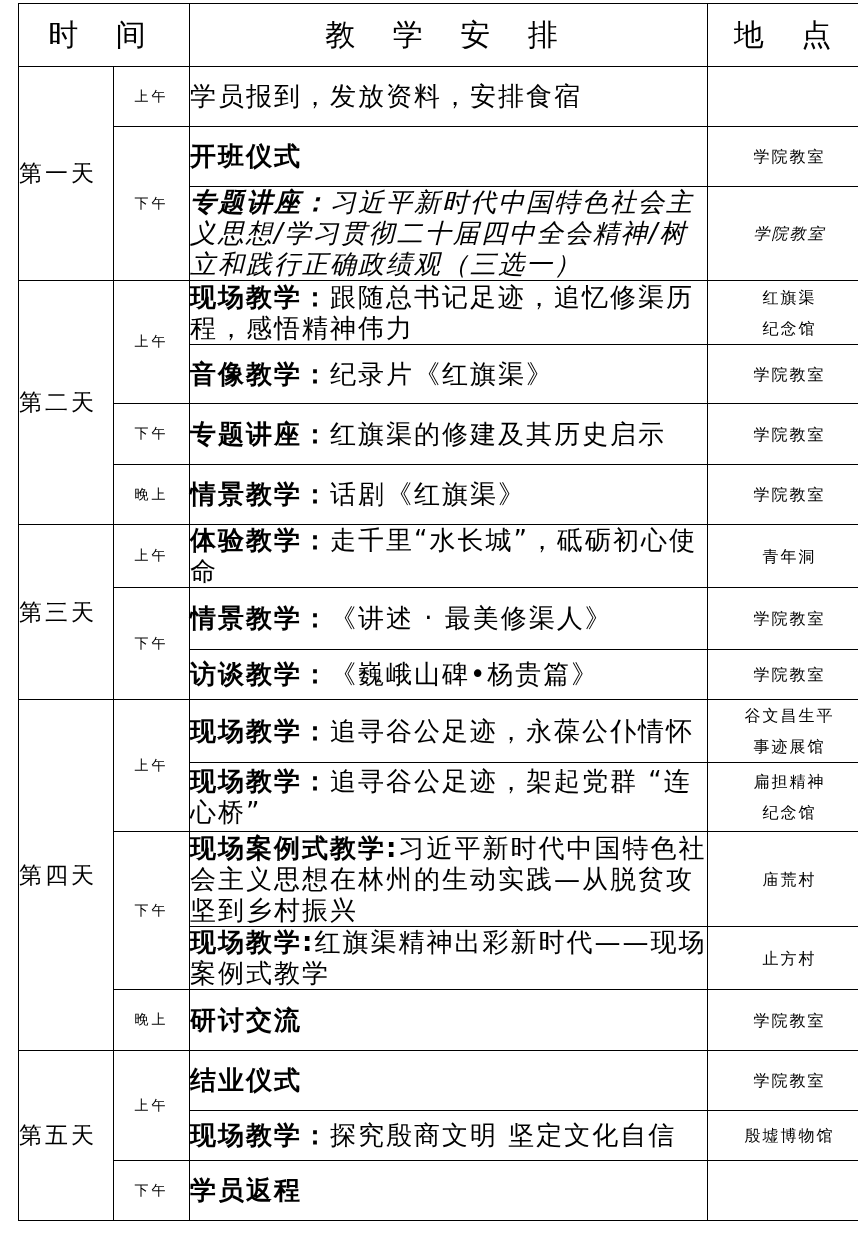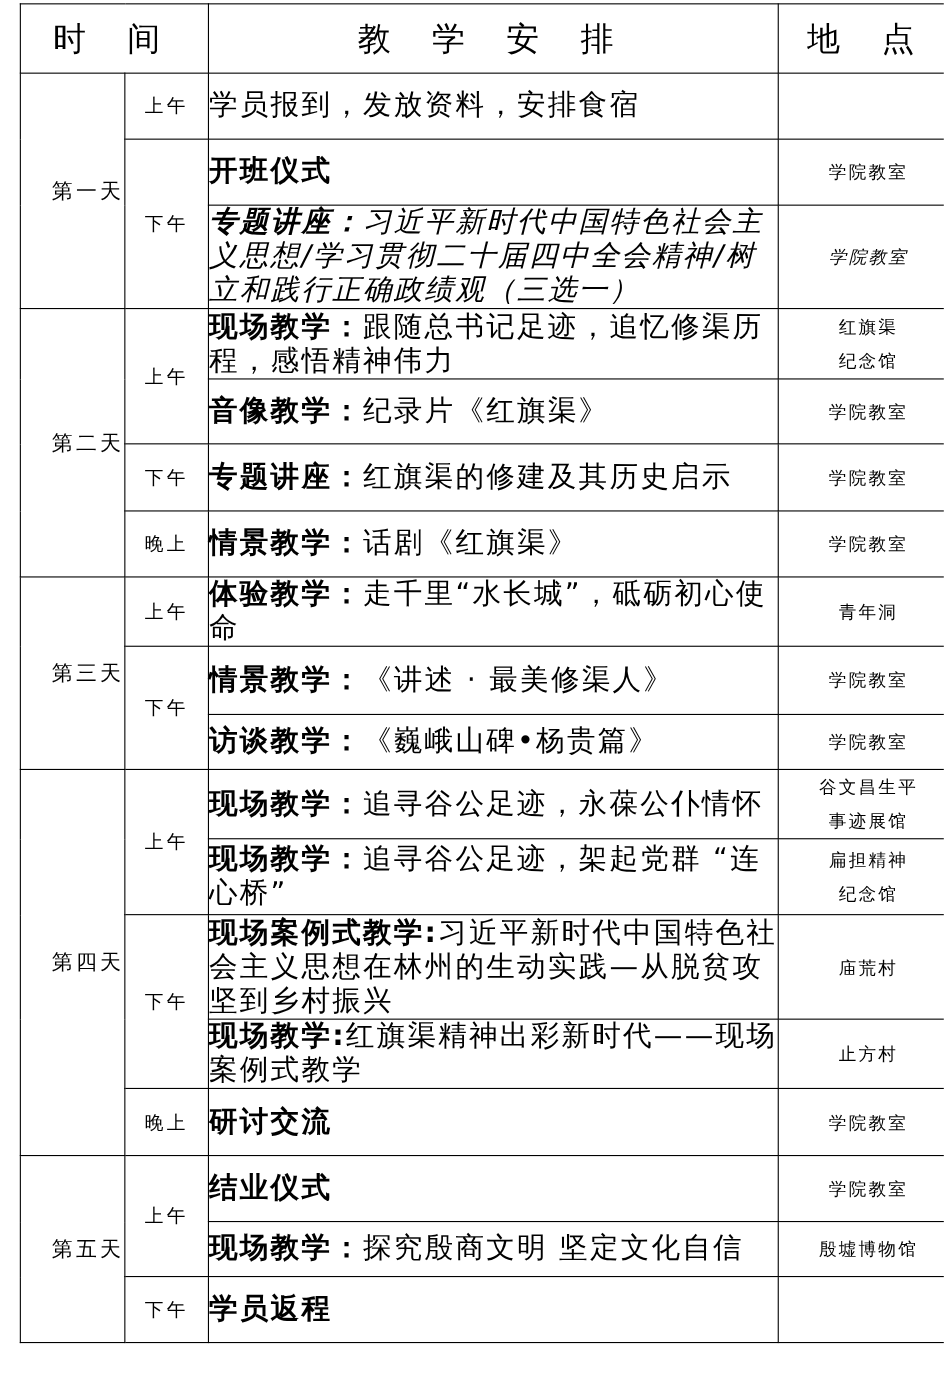--- a/index.html
+++ b/index.html
@@ -2,22 +2,22 @@
 <html><head>
 <meta charset="utf-8">
 <style>
   html, body { margin: 0; padding: 0; background: #ffffff; }
   body { width: 858px; height: 1248px; position: relative; overflow: hidden;
          font-family: "DejaVu Sans", "Liberation Sans", sans-serif; color: #000; }
   table.schedule { position: absolute; left: 18px; top: 3px; width: 853px;
          border-collapse: collapse; table-layout: fixed; }
   table.schedule td, table.schedule th { border: 1.5px solid #000; padding: 0; vertical-align: middle; }
   th { font-weight: normal; font-size: 30px; letter-spacing: 14px; height: 62px; text-align: center; }
-  td.day { font-size: 19px; text-align: right; letter-spacing: 3px; }
-  td.period { font-size: 17px; text-align: center; letter-spacing: 3px; }
+  td.day { font-size: 23px; text-align: left; letter-spacing: 3px; }
+  td.period { font-size: 14px; text-align: center; letter-spacing: 3px; }
   td.content { font-size: 26px; text-align: left; padding: 0 10px 0 13px; line-height: 31px; letter-spacing: 2px; }
   td.location { font-size: 16px; text-align: center; line-height: 31px; letter-spacing: 2px; }
   .label { font-weight: bold; }
   .loc-line { display: block; }
 </style>
 </head>
 <body>
 
 <table class="schedule">
   <colgroup>

